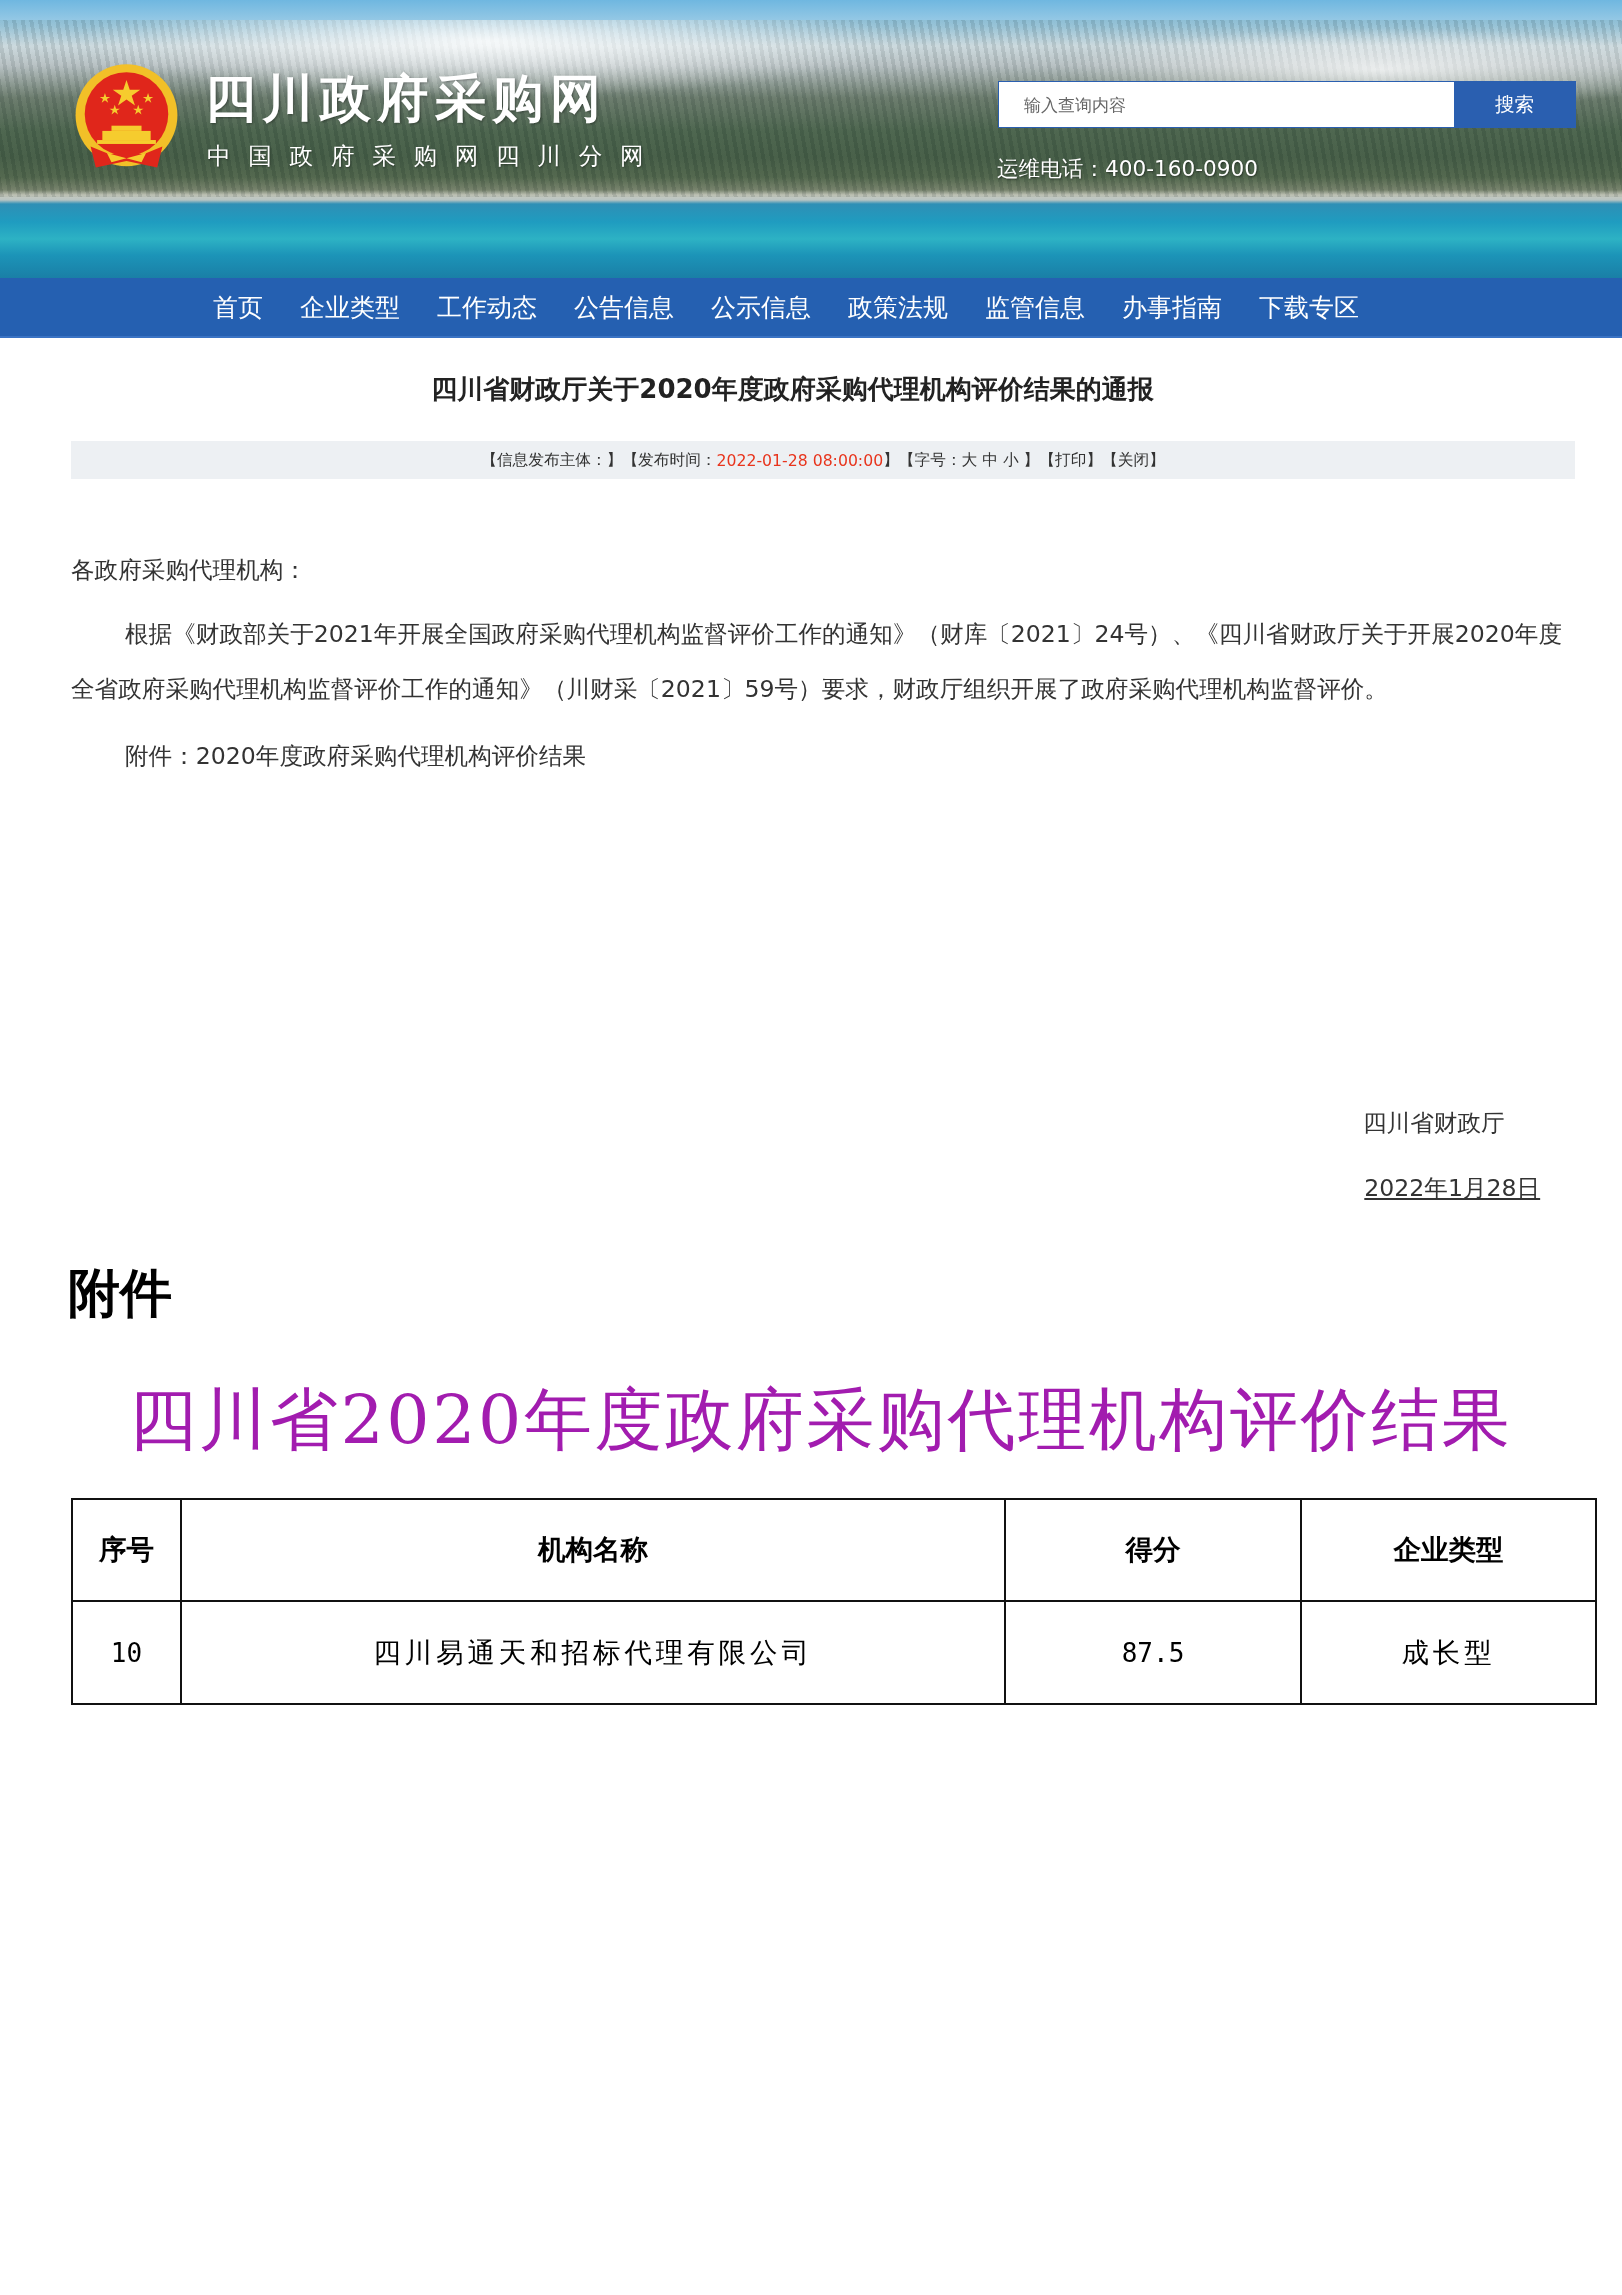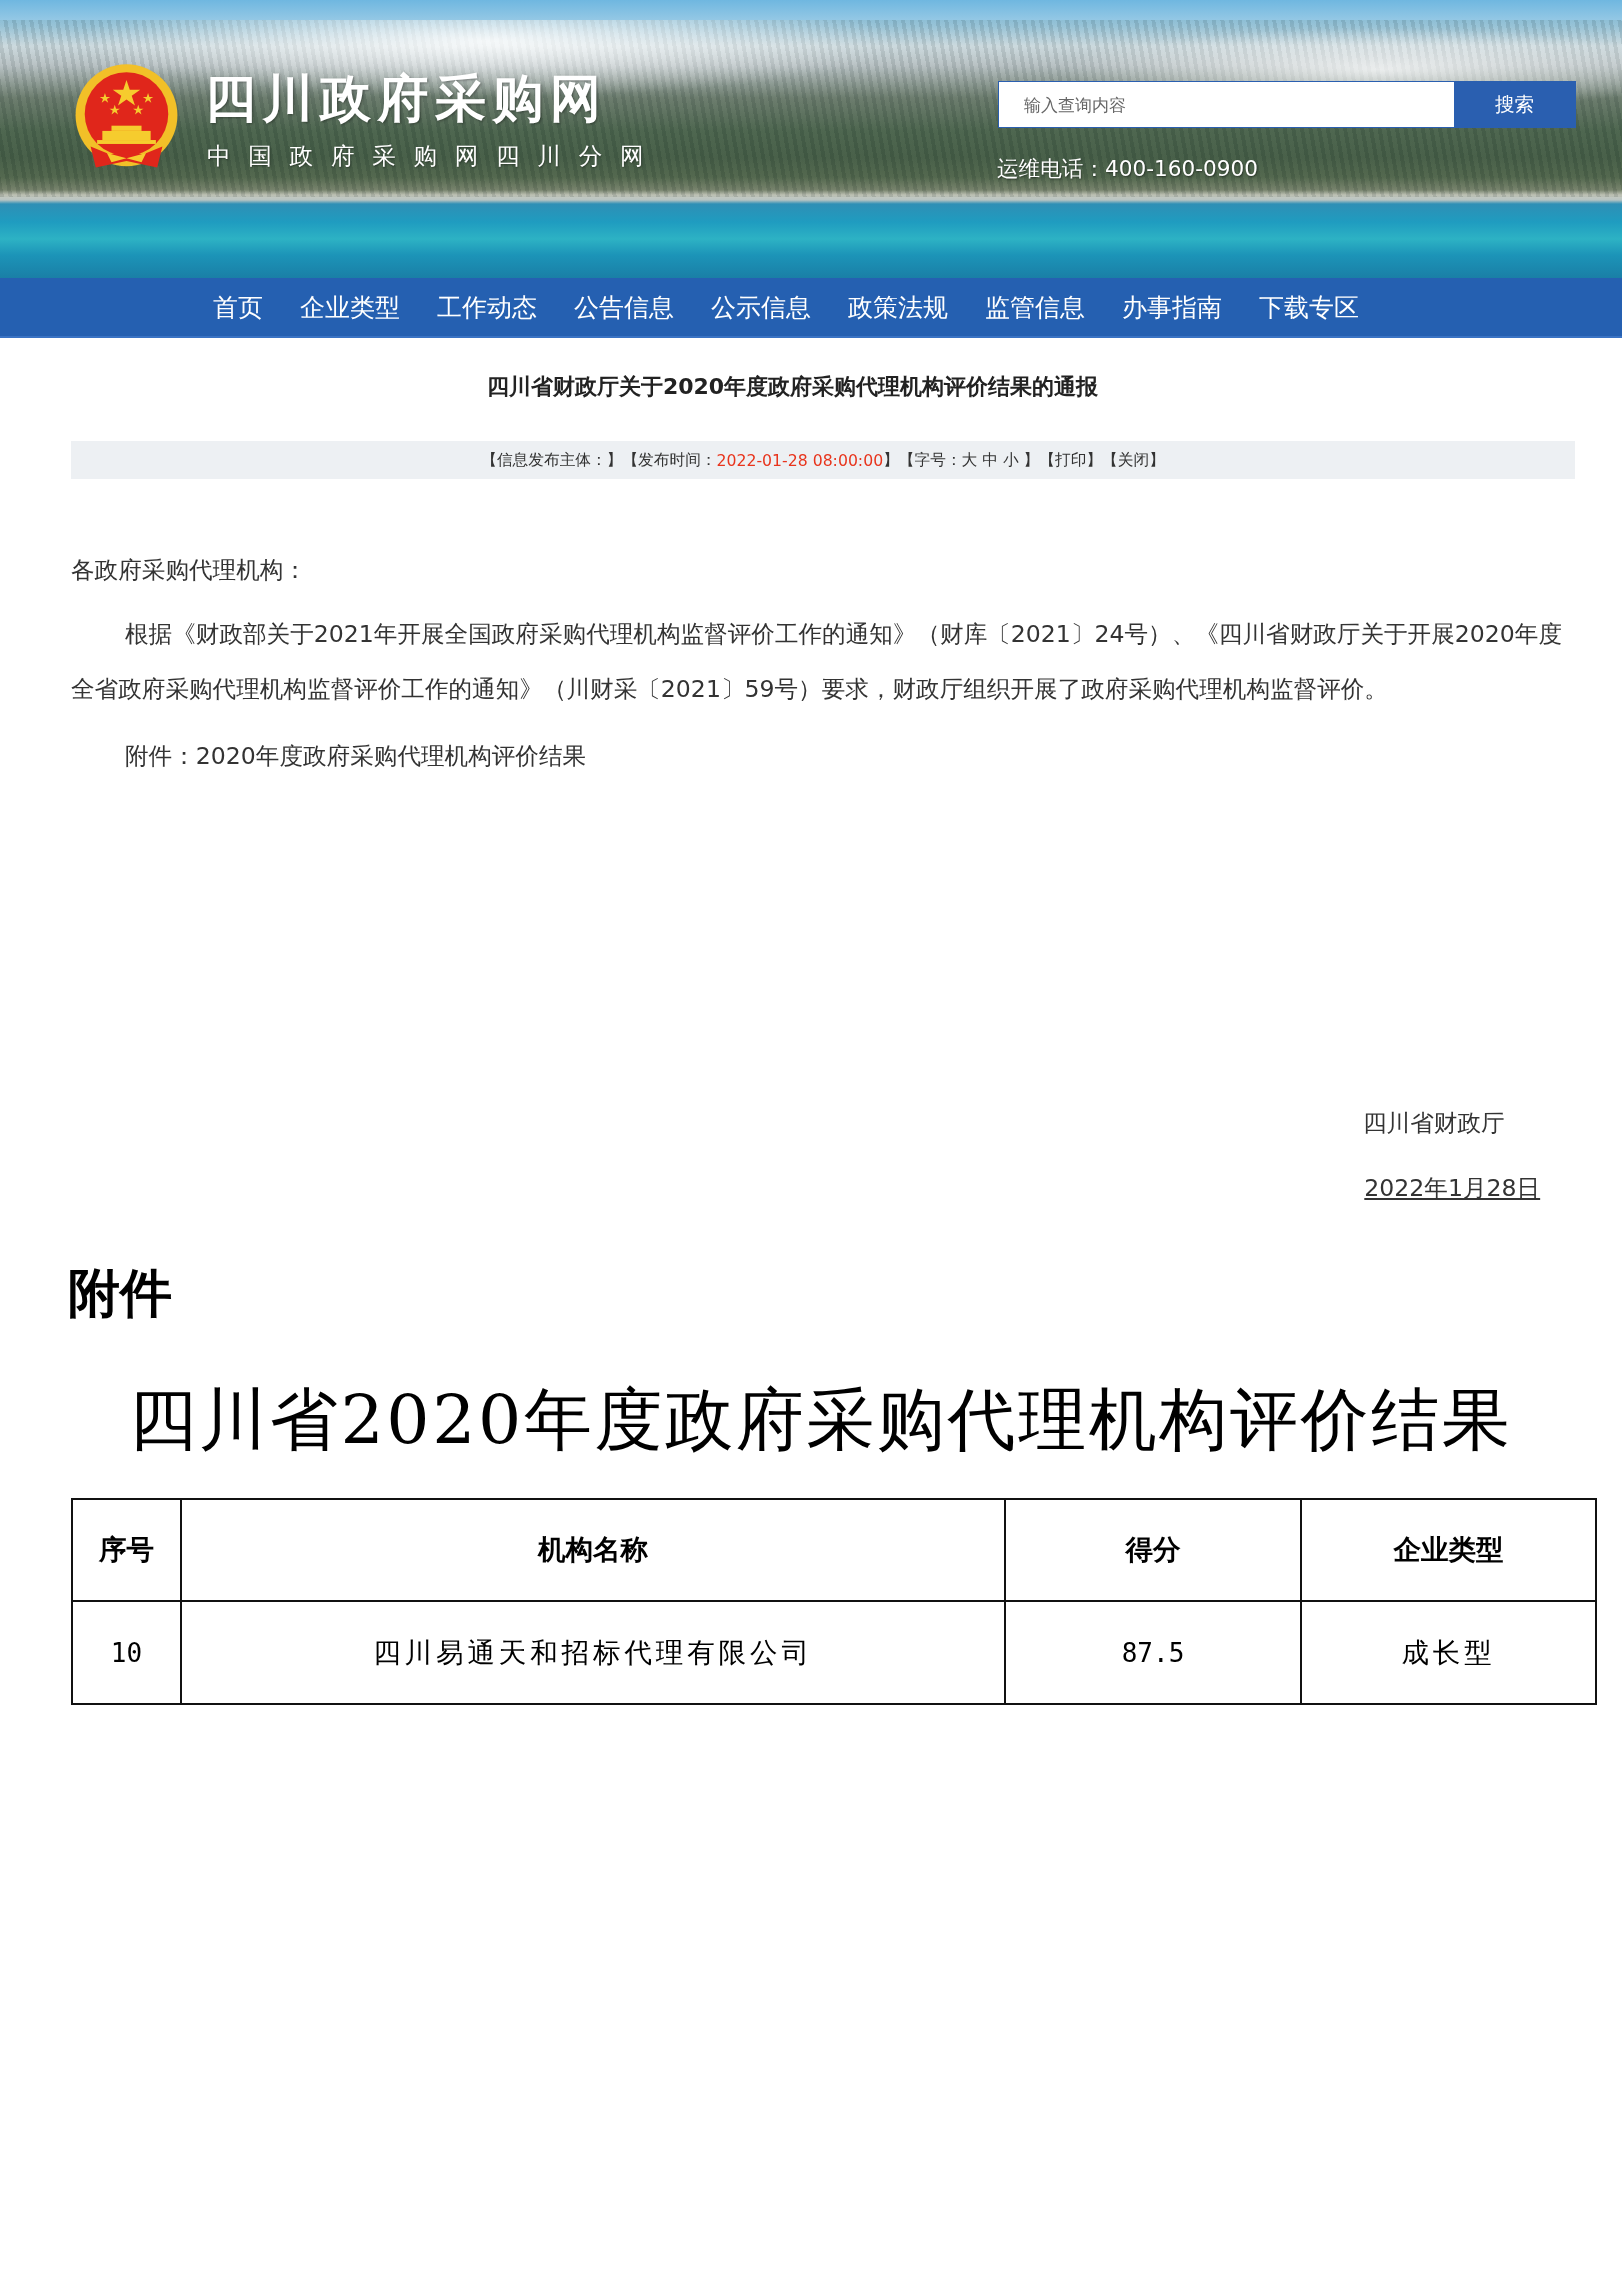--- a/index.html
+++ b/index.html
@@ -70,21 +70,21 @@
     list-style: none;
   }
   .nav-item {
     font-size: 25px; color: #ffffff; margin-right: 37px; cursor: pointer; white-space: nowrap;
     line-height: 1;
   }
 
   
   .article-title {
     position: absolute; left: 0; top: 376px; width: 1585px; text-align: center;
-    font-size: 22px; font-weight: bold; color: #222222; line-height: 1;
+    font-size: 26px; font-weight: bold; color: #222222; line-height: 1;
   }
   .meta-bar {
     position: absolute; left: 71px; top: 441px; width: 1504px; height: 38px;
     background: #edf0f3; display: flex; align-items: center; justify-content: center;
     font-size: 15.7px; color: #333333;
   }
   .meta-bar span { white-space: pre; }
   .meta-date { color: #e8341c; }
   .meta-link { cursor: pointer; }
 
@@ -104,21 +104,21 @@
   .signature .sig-date { margin-top: 41px; margin-left: 1.3px; text-decoration: underline; }
 
   
   .attach-heading {
     position: absolute; left: 68px; top: 1267px; font-size: 52px; color: #000000;
     font-weight: bold; line-height: 1;
   }
   .attach-title {
     position: absolute; left: 0; top: 1386px; width: 1623px; text-align: center;
     font-family: "DejaVu Serif", "Liberation Serif", serif;
-    font-size: 68px; color: #000000; letter-spacing: 2.6px; line-height: 1;
+    font-size: 68px; color: #a21caf; letter-spacing: 2.6px; line-height: 1;
     padding-left: 18px;
   }
 
   .result-table {
     position: absolute; left: 71px; top: 1498px; width: 1525px;
     border-collapse: collapse; table-layout: fixed;
   }
   .result-table th, .result-table td {
     border: 2.6px solid #111111; text-align: center; vertical-align: middle; color: #000000;
   }

